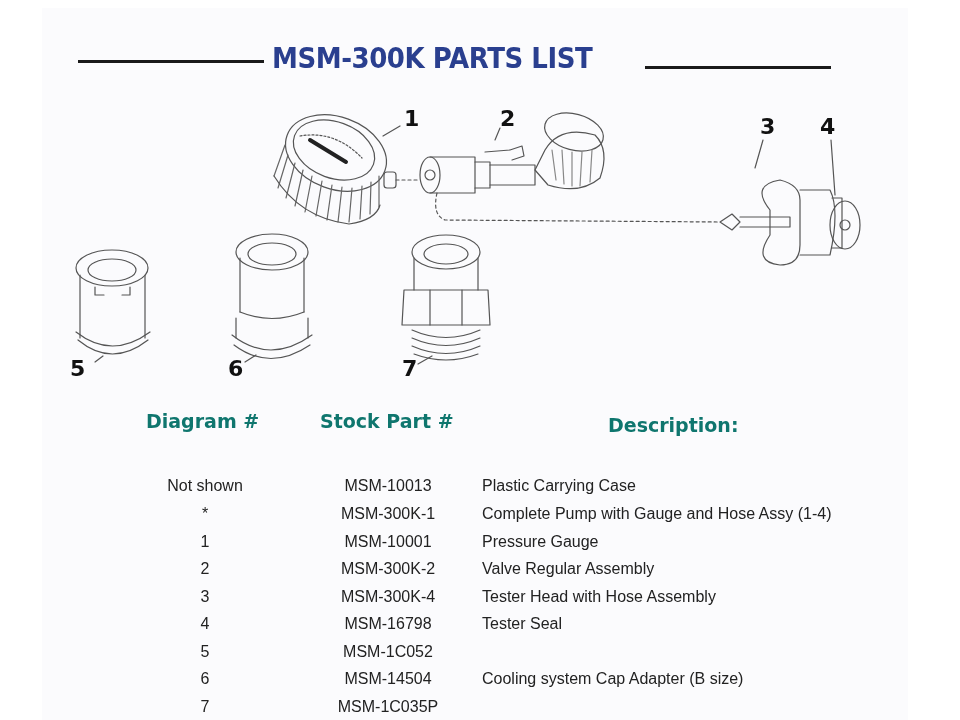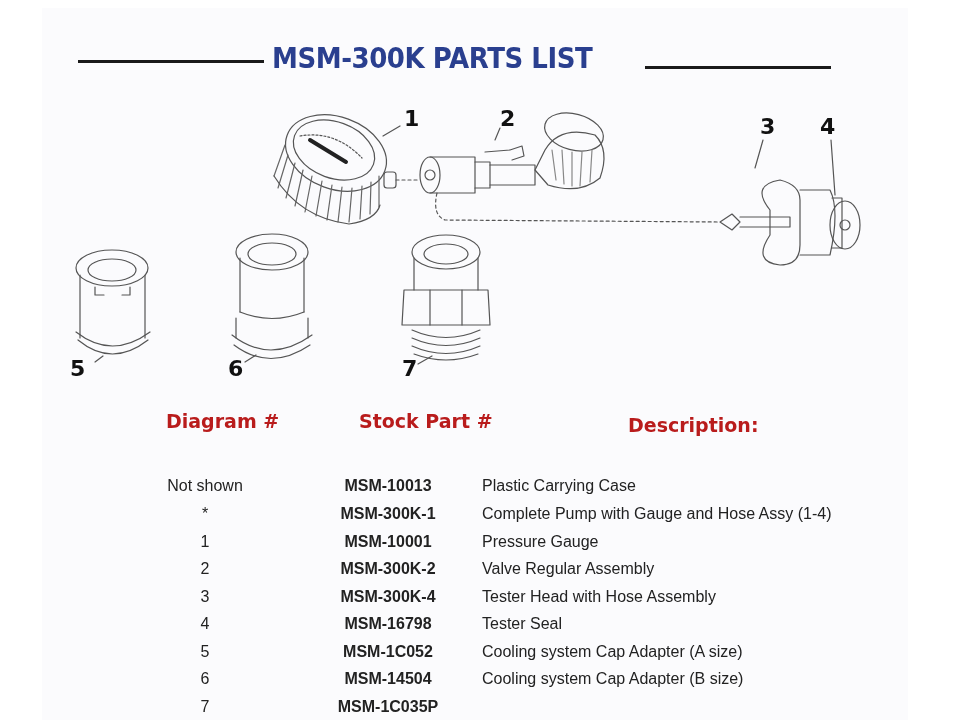--- a/index.html
+++ b/index.html
@@ -21,26 +21,26 @@
     white-space: nowrap;
   }
   .diagram { position: absolute; left: 0; top: 0; width: 960px; height: 400px; }
   .callout {
     position: absolute; font-family: "DejaVu Sans", sans-serif; font-weight: bold;
     font-size: 22px; color: #111;
   }
   .table { position: absolute; left: 0; top: 0; width: 960px; }
   .hdr {
     position: absolute; top: 410px; font-family: "DejaVu Sans", sans-serif;
-    font-weight: bold; font-size: 19px; color: #b91c1c; white-space: nowrap; margin-left: 20px;
+    font-weight: bold; font-size: 19px; color: #0f766e; white-space: nowrap;
   }
   .row { position: absolute; left: 0; width: 960px; height: 27px; margin-top: 32px; }
   .cell { position: absolute; font-size: 16px; color: #222; white-space: nowrap; }
   .c1 { left: 140px; width: 130px; text-align: center; }
-  .c2 { left: 318px; width: 140px; text-align: center; font-weight: bold; }
+  .c2 { left: 318px; width: 140px; text-align: center; }
   .c3 { left: 482px; text-align: left; }
 </style>
 </head>
 <body>
 
 <div class="sheet"></div>
 
 <div class="title-rule" style="left:78px; top:60px; width:186px;"></div>
 <div class="title">MSM-300K PARTS LIST</div>
 <div class="title-rule" style="left:645px; top:66px; width:186px;"></div>
@@ -154,21 +154,21 @@
 <div class="callout" style="left:404px; top:106px;">1</div>
 <div class="callout" style="left:500px; top:106px;">2</div>
 <div class="callout" style="left:760px; top:114px;">3</div>
 <div class="callout" style="left:820px; top:114px;">4</div>
 <div class="callout" style="left:70px; top:356px;">5</div>
 <div class="callout" style="left:228px; top:356px;">6</div>
 <div class="callout" style="left:402px; top:356px;">7</div>
 
 <div class="table">
   <div class="hdr" style="left:146px;">Diagram #</div>
-  <div class="hdr" style="left:339px;">Stock Part #</div>
+  <div class="hdr" style="left:320px;">Stock Part #</div>
   <div class="hdr" style="left:608px; top:414px;">Description:</div>
 
   <div class="row" style="top:445px;">
     <span class="cell c1">Not shown</span>
     <span class="cell c2">MSM-10013</span>
     <span class="cell c3">Plastic Carrying Case</span>
   </div>
   <div class="row" style="top:473px;">
     <span class="cell c1">*</span>
     <span class="cell c2">MSM-300K-1</span>
@@ -190,21 +190,20 @@
     <span class="cell c3">Tester Head with Hose Assembly</span>
   </div>
   <div class="row" style="top:583px;">
     <span class="cell c1">4</span>
     <span class="cell c2">MSM-16798</span>
     <span class="cell c3">Tester Seal</span>
   </div>
   <div class="row" style="top:611px;">
     <span class="cell c1">5</span>
     <span class="cell c2">MSM-1C052</span>
-    <span class="cell c3">Cooling system Cap Adapter (A size)</span>
   </div>
   <div class="row" style="top:638px;">
     <span class="cell c1">6</span>
     <span class="cell c2">MSM-14504</span>
     <span class="cell c3">Cooling system Cap Adapter (B size)</span>
   </div>
   <div class="row" style="top:666px;">
     <span class="cell c1">7</span>
     <span class="cell c2">MSM-1C035P</span>
   </div>

